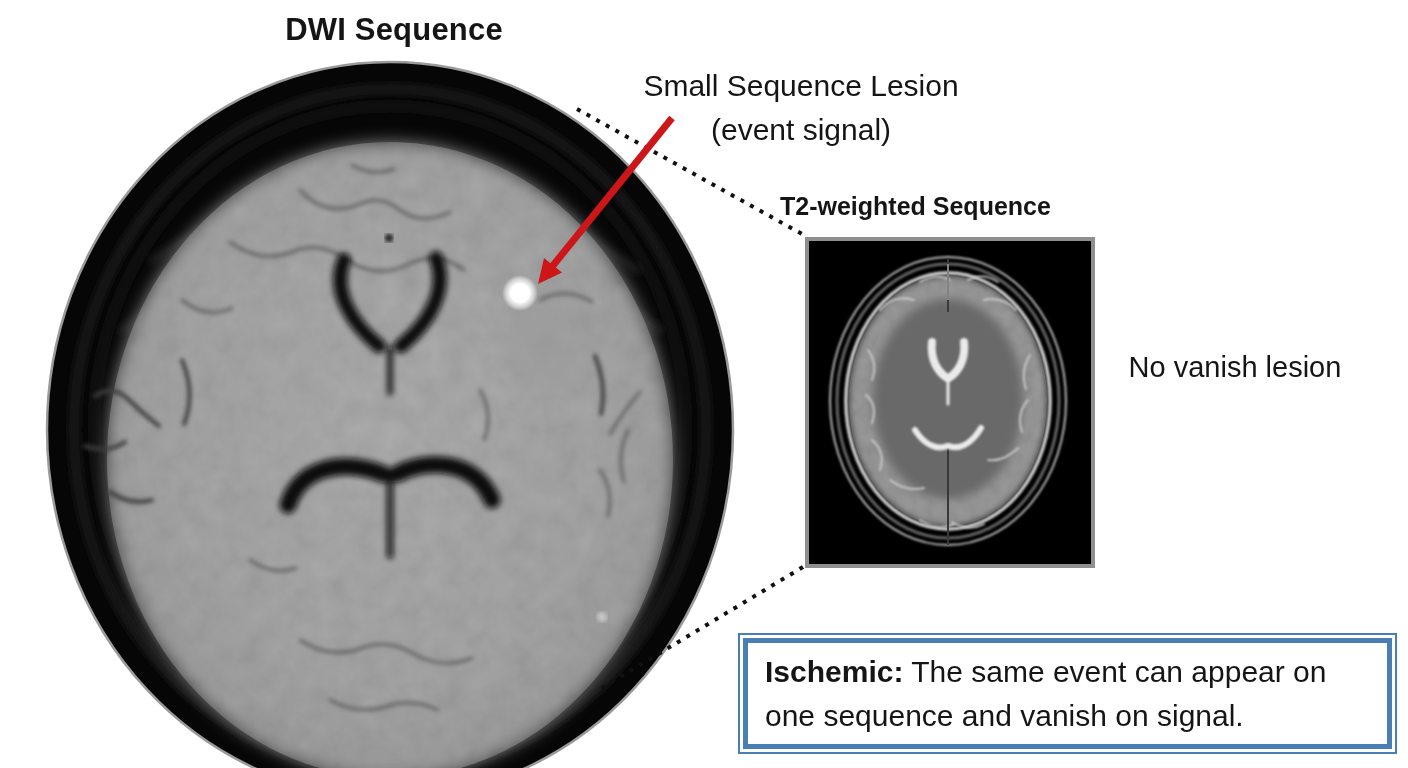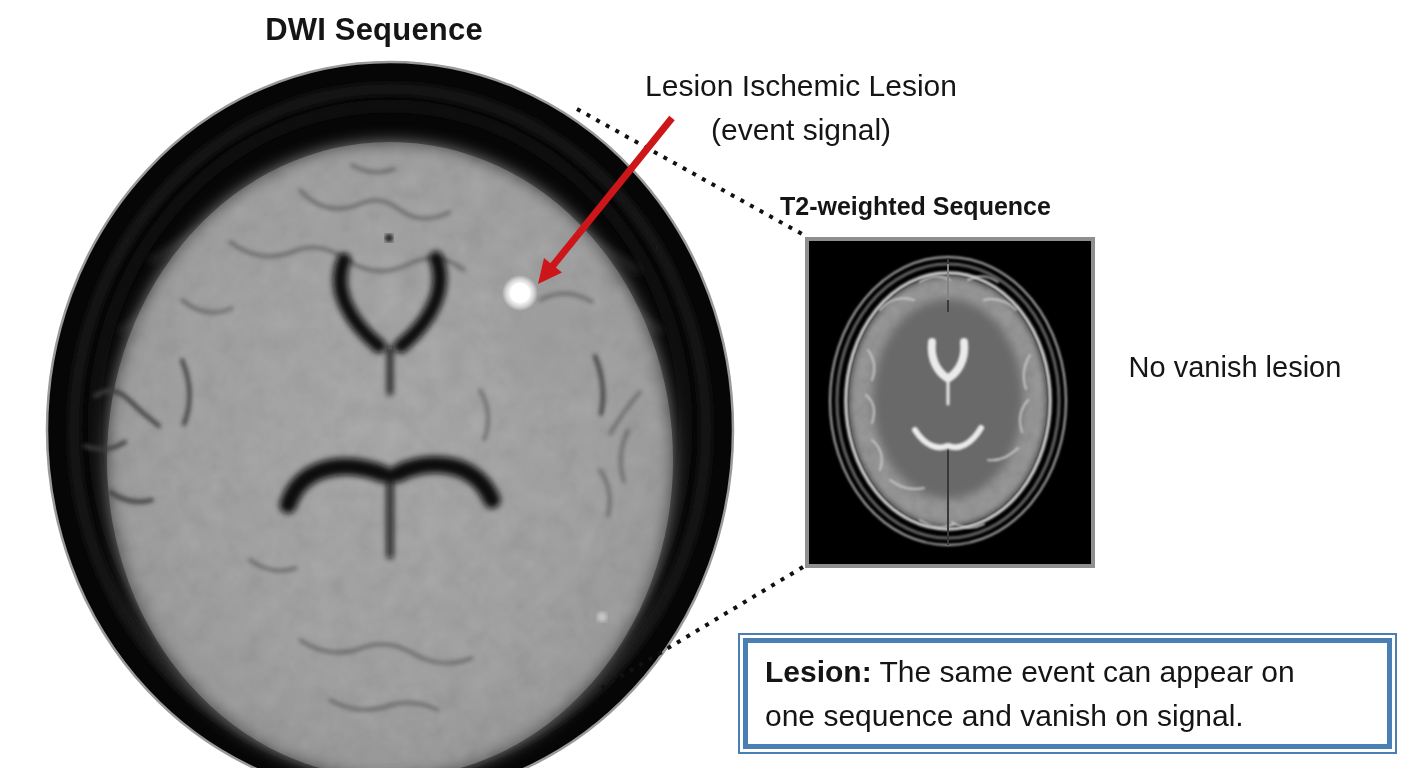--- a/index.html
+++ b/index.html
@@ -9,21 +9,21 @@
     --text:#151515;
     --t2-frame:#8f8f8f;
     --disc-rim:#9a9a9a;
     --page-bg:#ffffff;
   }
   *{margin:0;padding:0;box-sizing:border-box;}
   html,body{width:1408px;height:768px;overflow:hidden;}
   body{background:var(--page-bg,#fff);font-family:"Liberation Sans",sans-serif;color:var(--text,#151515);}
   .stage{position:relative;width:1408px;height:768px;overflow:hidden;background:var(--page-bg,#fff);}
 
-  .dwi-title{position:absolute;left:209px;top:12px;width:330px;text-align:center;
+  .dwi-title{position:absolute;left:229px;top:12px;width:330px;text-align:center;
     font-size:31px;font-weight:bold;letter-spacing:.2px;}
   .dwi-wrap{position:absolute;left:40px;top:55px;width:700px;height:713px;overflow:hidden;}
 
   .annotation{position:absolute;left:618px;top:64px;width:366px;text-align:center;
     font-size:30px;line-height:44px;}
 
   .t2-title{position:absolute;left:780px;top:192px;width:336px;
     font-size:25px;font-weight:bold;}
   .t2-frame{position:absolute;left:805px;top:237px;width:290px;height:331px;
     border:4px solid var(--t2-frame,#8f8f8f);background:#000;}
@@ -135,21 +135,21 @@
 
         <circle cx="520" cy="293" r="18" fill="url(#lesionGrad)"></circle>
         <circle cx="520" cy="293" r="10" fill="#ffffff"></circle>
 
         <circle cx="602" cy="617" r="5" fill="#c9c9c9" filter="url(#b2)"></circle>
       </g>
     </svg>
   </div>
 
   <div class="annotation">
-    <div>Lesion Ischemic Lesion</div>
+    <div>Small Sequence Lesion</div>
     <div>(event signal)</div>
   </div>
 
   <div class="t2-title">T2-weighted Sequence</div>
 
   <div class="t2-frame">
     <svg width="282" height="323" viewBox="809 241 282 323" xmlns="http://www.w3.org/2000/svg">
       <defs>
         <filter id="tb1">
             <feGaussianBlur stdDeviation="1"></feGaussianBlur>
@@ -216,19 +216,19 @@
     <line x1="803" y1="567" x2="600" y2="689" style="stroke:var(--connector,#111)" stroke-width="4" stroke-dasharray="4 7"></line>
     <g>
       <line x1="672" y1="118" x2="551" y2="268" style="stroke:var(--arrow-red,#cd1619)" stroke-width="7"></line>
       <polygon points="538,284 562,272.5 544,258" style="fill:var(--arrow-red,#cd1619)"></polygon>
     </g>
   </svg>
 
   <div class="caption-box">
     <div class="caption-inner">
       <div class="cap-line">
-        <span class="cap-label">Lesion:</span><span> The same event can appear on</span>
+        <span class="cap-label">Ischemic:</span><span> The same event can appear on</span>
       </div>
       <div class="cap-line">one sequence and vanish on signal.</div>
     </div>
   </div>
 
 </div>
 
 </body></html>

